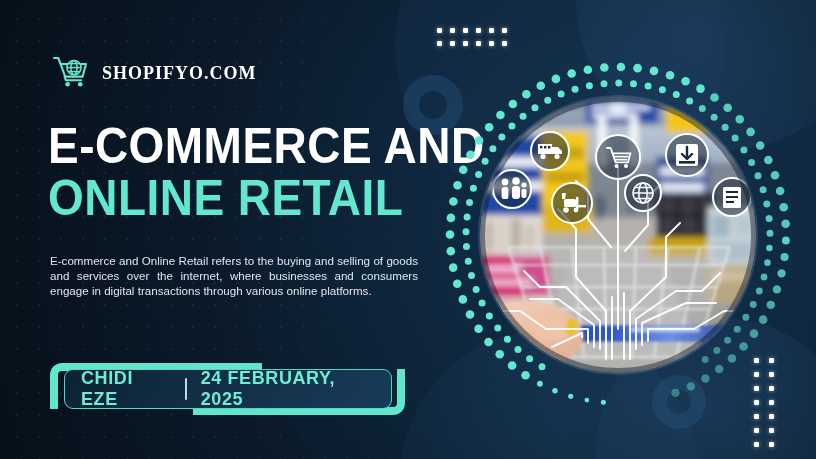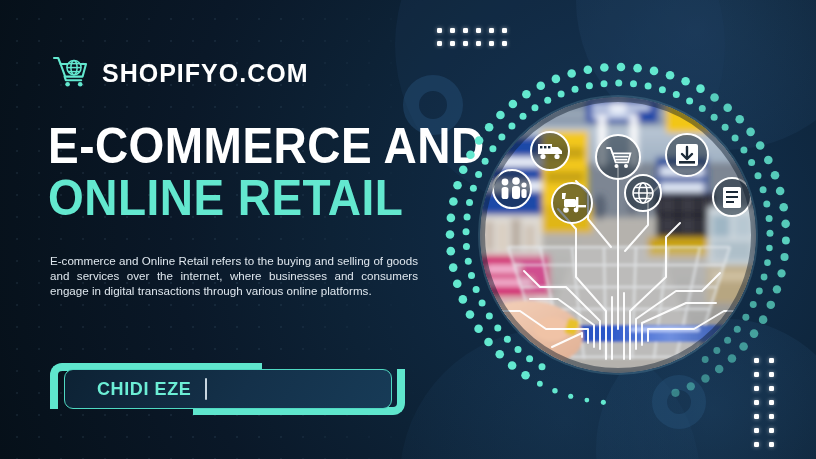--- a/index.html
+++ b/index.html
@@ -84,24 +84,24 @@
   
   .content { position:absolute; left:48px; top:0; width:380px; height:459px; }
 
   .logo-row {
     position:absolute; left:4px; top:55px;
     display:flex; align-items:center; gap:10px;
   }
   .logo-mark { width:40px; height:36px; flex:0 0 auto; }
   .logo-text {
     color:#ffffff;
-    font-size:25px;
+    font-size:18px;
     font-weight:bold;
     letter-spacing:1.0px;
-    font-family:Liberation Sans, sans-serif;
+    font-family:Liberation Serif, serif;
   }
 
   .headline {
     position:absolute; left:0; top:120px; width:400px;
   }
   .headline .hl {
     display:block;
     font-family:"Liberation Sans Narrow","Liberation Sans", sans-serif;
     font-weight:bold;
     font-size:50px;
@@ -145,21 +145,21 @@
     border-bottom-right-radius:12px;
     box-sizing:border-box;
   }
   .badge-box {
     position:absolute; left:14px; top:6px;
     width:328px; height:40px;
     border:1.4px solid #4fd9c2;
     border-radius:9px;
     background:linear-gradient(120deg, #0d2234 0%, #14314a 55%, #173b57 100%);
     display:flex; align-items:center;
-    padding:0 32px;
+    padding:0 16px;
     gap:14px;
   }
   .badge-name, .badge-date {
     color:#6ceed5;
     font-weight:bold;
     font-size:18px;
     letter-spacing:0.6px;
     font-family:"Liberation Sans", sans-serif;
   }
   .badge-sep {
@@ -253,20 +253,21 @@
     </div>
 
     <div class="desc">E-commerce and Online Retail refers to the buying and selling of goods and services over the internet, where businesses and consumers engage in digital transactions through various online platforms.</div>
 
     <div class="badge-wrap">
       <div class="bk-left"></div>
       <div class="bk-right"></div>
       <div class="badge-box">
         <span class="badge-name">CHIDI EZE</span>
         <span class="badge-sep"></span>
+        <span class="badge-date">24 FEBRUARY, 2025</span>
       </div>
     </div>
 
   </div>
 
   <div class="photo-stage">
 
     <svg class="ring-dots" viewBox="0 0 350 350">
       <g id="ringOuter">
           <circle cx="160.36" cy="342.36" r="2.52" fill="#63e8cf" opacity="1.00"></circle>

